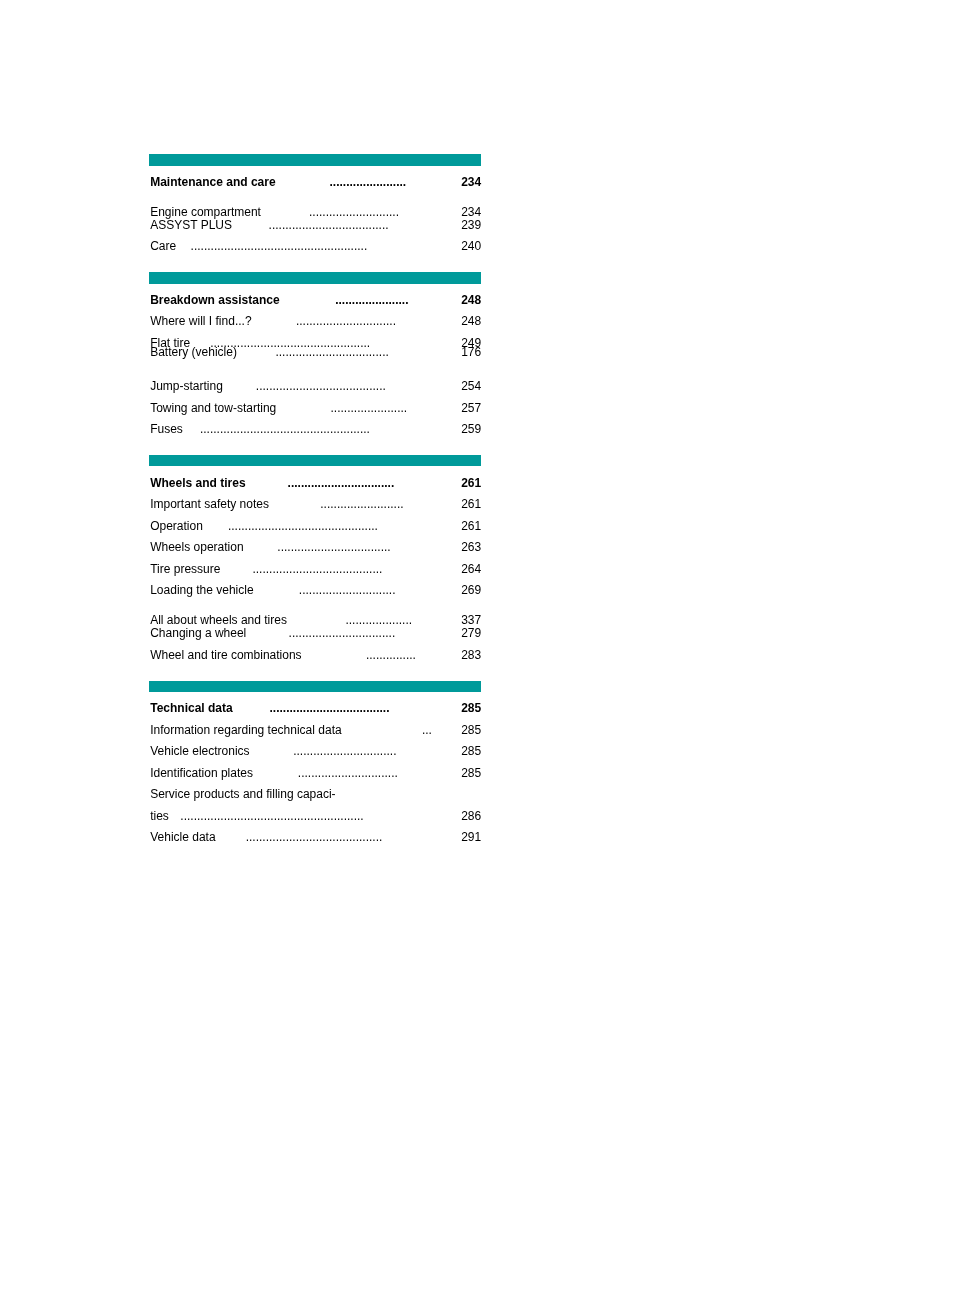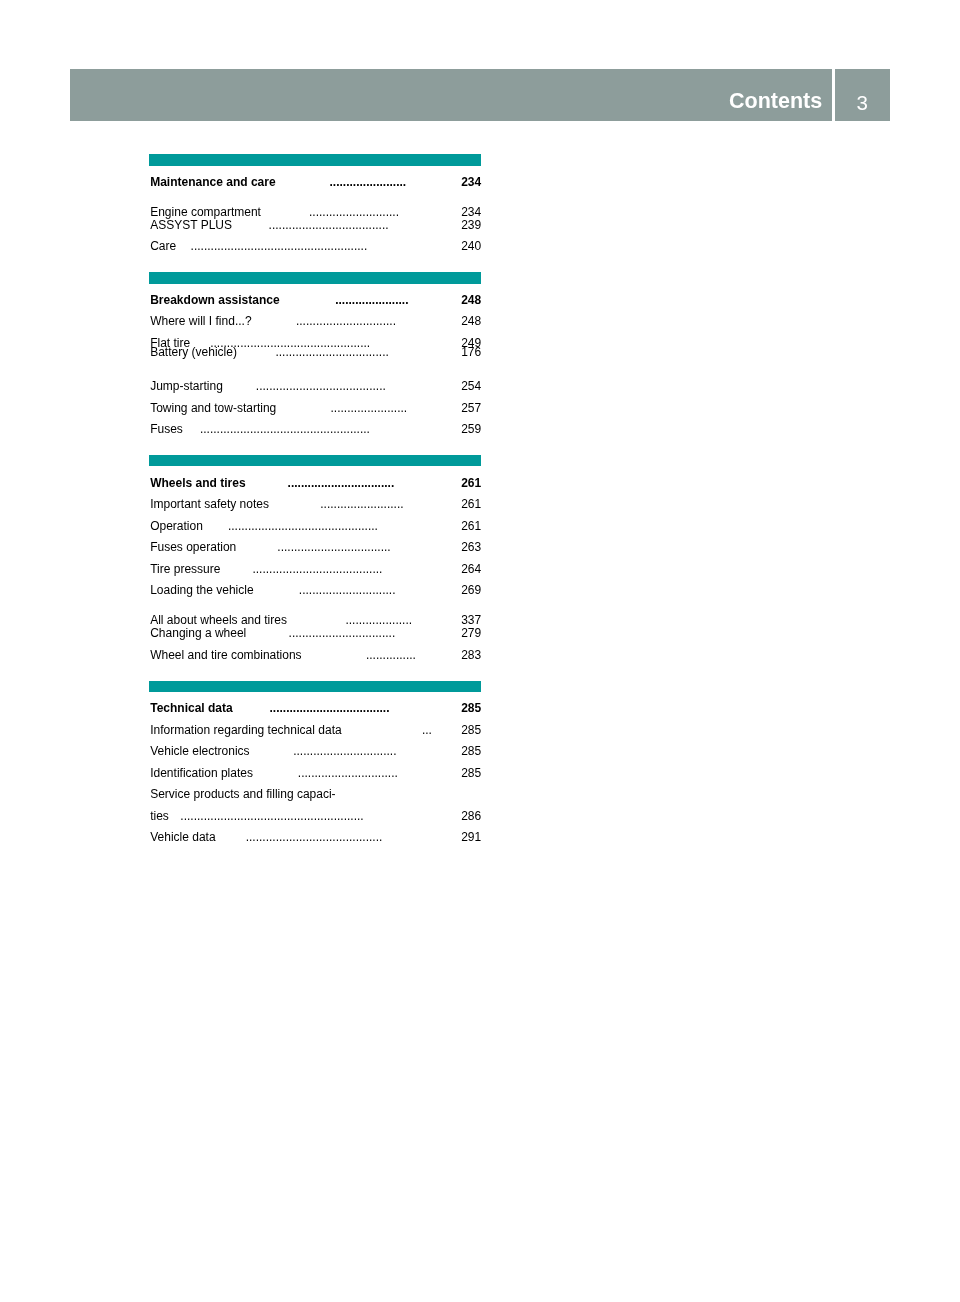--- a/index.html
+++ b/index.html
@@ -54,29 +54,20 @@
   
   .watermark { position:absolute; left:680.3px; top:1270.8px;
                font-size:27.1px; line-height:28px; color:var(--wm);
                white-space:nowrap; }
 </style>
 </head>
 <body>
 
 <div class="page">
 
-  <div class="header-band">
-    <div class="header-title-box">
-      <span class="header-title">Contents</span>
-    </div>
-    <div class="header-sep"></div>
-    <div class="header-pagenum-box">
-      <span class="header-pagenum">3</span>
-    </div>
-  </div>
 
   <div class="toc">
       <div class="toc-section" style="top: 154px;">
         <span class="section-rule" style="display: block;"></span>
         <div class="row head" style="top: 19.75px;"><span class="label">Maintenance and care</span><span class="pg">234</span><span class="dots" style="left: 179.34px;">.......................</span></div>
         <div class="row" style="top: 41.27px; margin-top: 9px;"><span class="label">Engine compartment</span><span class="pg">234</span><span class="dots" style="left: 158.84px;">...........................</span></div>
         <div class="row" style="top: 62.79px;"><span class="label">ASSYST PLUS</span><span class="pg">239</span><span class="dots" style="left: 118.42px;">....................................</span></div>
         <div class="row" style="top: 84.31px;"><span class="label">Care</span><span class="pg">240</span><span class="dots" style="left: 40.38px;">.....................................................</span></div>
       </div>
       <div class="toc-section" style="top: 272.16px;">
@@ -87,21 +78,21 @@
         <div class="row" style="top: 72px;"><span class="label">Battery (vehicle)</span><span class="pg">176</span><span class="dots" style="left: 125.25px;">..................................</span></div>
         <div class="row" style="top: 105.83px;"><span class="label">Jump-starting</span><span class="pg">254</span><span class="dots" style="left: 105.66px;">.......................................</span></div>
         <div class="row" style="top: 127.35px;"><span class="label">Towing and tow-starting</span><span class="pg">257</span><span class="dots" style="left: 180.3px;">.......................</span></div>
         <div class="row" style="top: 148.87px;"><span class="label">Fuses</span><span class="pg">259</span><span class="dots" style="left: 49.7px;">...................................................</span></div>
       </div>
       <div class="toc-section" style="top: 454.88px;">
         <span class="section-rule" style="display: block;"></span>
         <div class="row head" style="top: 19.75px;"><span class="label">Wheels and tires</span><span class="pg">261</span><span class="dots" style="left: 137.36px;">................................</span></div>
         <div class="row" style="top: 41.27px;"><span class="label">Important safety notes</span><span class="pg">261</span><span class="dots" style="left: 170.05px;">.........................</span></div>
         <div class="row" style="top: 62.79px;"><span class="label">Operation</span><span class="pg">261</span><span class="dots" style="left: 77.7px;">.............................................</span></div>
-        <div class="row" style="top: 84.31px;"><span class="label">Fuses operation</span><span class="pg">263</span><span class="dots" style="left: 127.13px;">..................................</span></div>
+        <div class="row" style="top: 84.31px;"><span class="label">Wheels operation</span><span class="pg">263</span><span class="dots" style="left: 127.13px;">..................................</span></div>
         <div class="row" style="top: 105.83px;"><span class="label">Tire pressure</span><span class="pg">264</span><span class="dots" style="left: 102.23px;">.......................................</span></div>
         <div class="row" style="top: 127.35px;"><span class="label">Loading the vehicle</span><span class="pg">269</span><span class="dots" style="left: 148.63px;">.............................</span></div>
         <div class="row" style="top: 157px;"><span class="label">All about wheels and tires</span><span class="pg">337</span><span class="dots" style="left: 195.23px;">....................</span></div>
         <div class="row" style="top: 170.39px;"><span class="label">Changing a wheel</span><span class="pg">279</span><span class="dots" style="left: 138.36px;">................................</span></div>
         <div class="row" style="top: 191.91px;"><span class="label">Wheel and tire combinations</span><span class="pg">283</span><span class="dots" style="left: 215.75px;">...............</span></div>
       </div>
       <div class="toc-section" style="top: 680.64px;">
         <span class="section-rule" style="display: block;"></span>
         <div class="row head" style="top: 19.75px;"><span class="label">Technical data</span><span class="pg">285</span><span class="dots" style="left: 119.34px;">....................................</span></div>
         <div class="row" style="top: 41.27px;"><span class="label">Information regarding technical data</span><span class="pg">285</span><span class="dots" style="left: 271.73px;">...</span></div>

